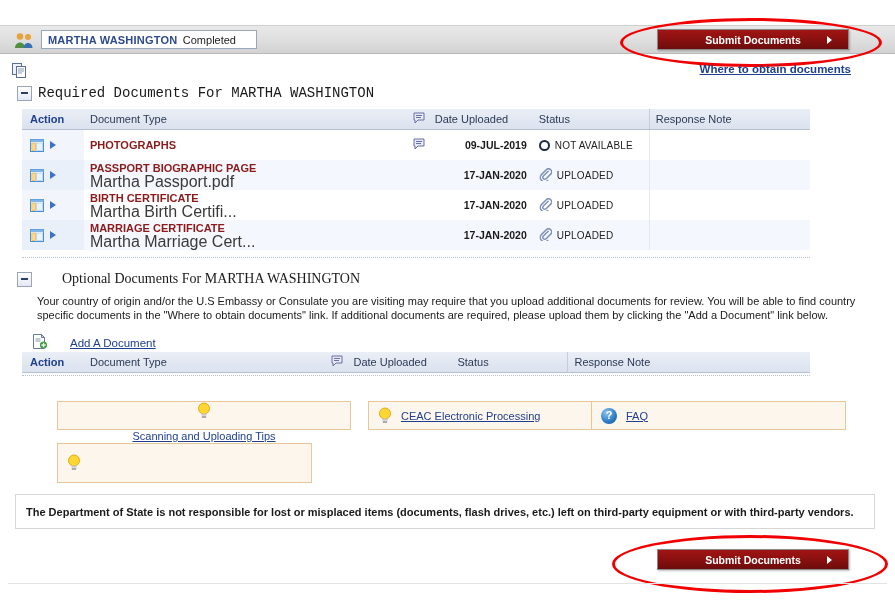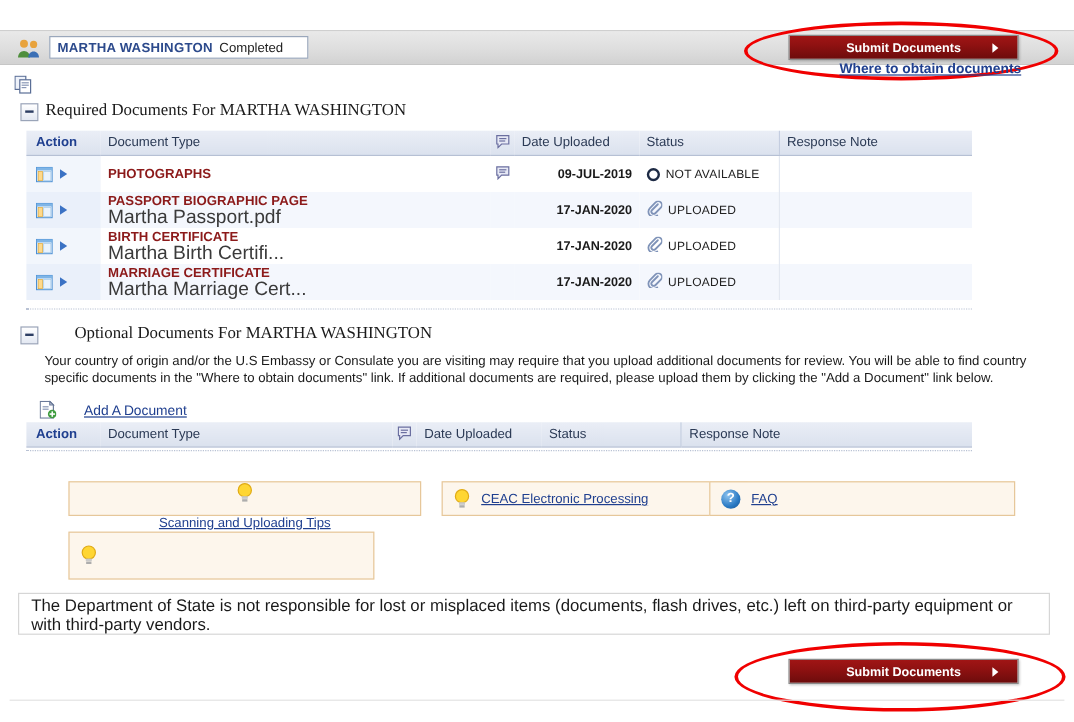--- a/index.html
+++ b/index.html
@@ -84,40 +84,40 @@
     border: 3px solid #f00000;
     border-radius: 50%;
     pointer-events: none;
   }
   #ellipse-top { left: 620px; top: 18px; width: 256px; height: 43px; }
   #ellipse-bottom { left: 612px; top: 535px; width: 270px; height: 52px; }
 
   
   .where-link {
     position: absolute;
-    right: 44px; top: 52px;
+    right: 44px; top: 63px;
     color: #1f3f8f;
     font-weight: bold;
     font-size: 11.5px;
     text-decoration: underline;
     cursor: pointer;
   }
 
   
   .copy-icon { position: absolute; left: 12px; top: 63px; width: 15px; height: 16px; }
 
   
   .section-head {
     position: absolute;
     display: flex; align-items: center;
     font-family: "Liberation Serif", serif;
     font-size: 14px;
     color: #1a1a1a;
   }
-  #req-head { left: 17px; top: 85px; }
+  #req-head { left: 17px; top: 85px; font-family: Liberation Mono, monospace; }
   #opt-head { left: 17px; top: 271px; gap: 24px; }
   .toggle-box {
     width: 13px; height: 13px;
     border: 1px solid #9aa4b8;
     background: linear-gradient(to bottom,#ffffff,#e3e8f2);
     margin-right: 6px;
     display: flex; align-items: center; justify-content: center;
     cursor: pointer;
     flex: none;
   }
@@ -275,23 +275,24 @@
 
   
   .disclaimer {
     position: absolute;
     left: 15px; top: 494px;
     width: 860px; height: 35px;
     border: 1px solid #d6d6d6;
     box-sizing: border-box;
     display: flex; align-items: center;
     padding: 0 10px;
-    font-size: 14px;
+    font-size: 11px;
     color: #1a1a1a;
     background: #ffffff;
+    font-weight: bold;
   }
   .footer-rule {
     position: absolute;
     left: 8px; top: 583px;
     width: 879px; height: 1px;
     background: #e3e3e3;
   }
 </style>
 </head>
 <body>

